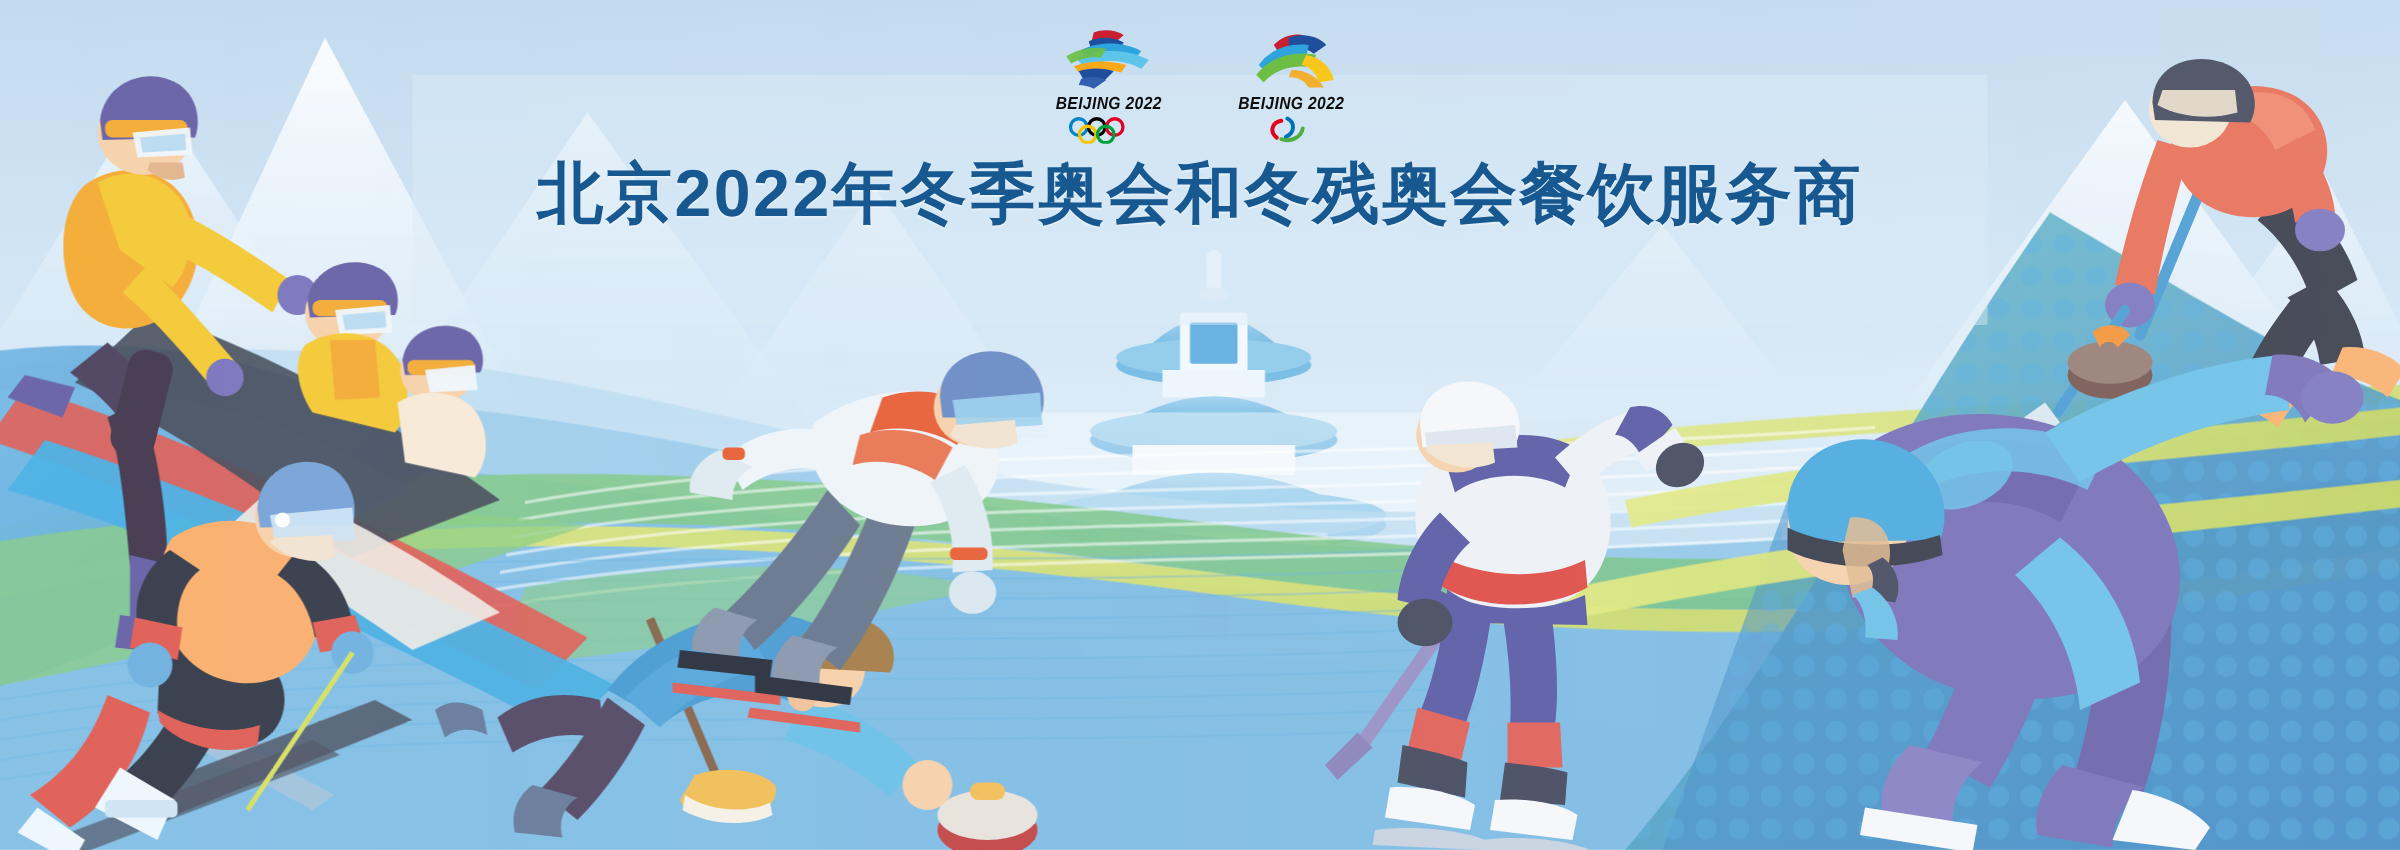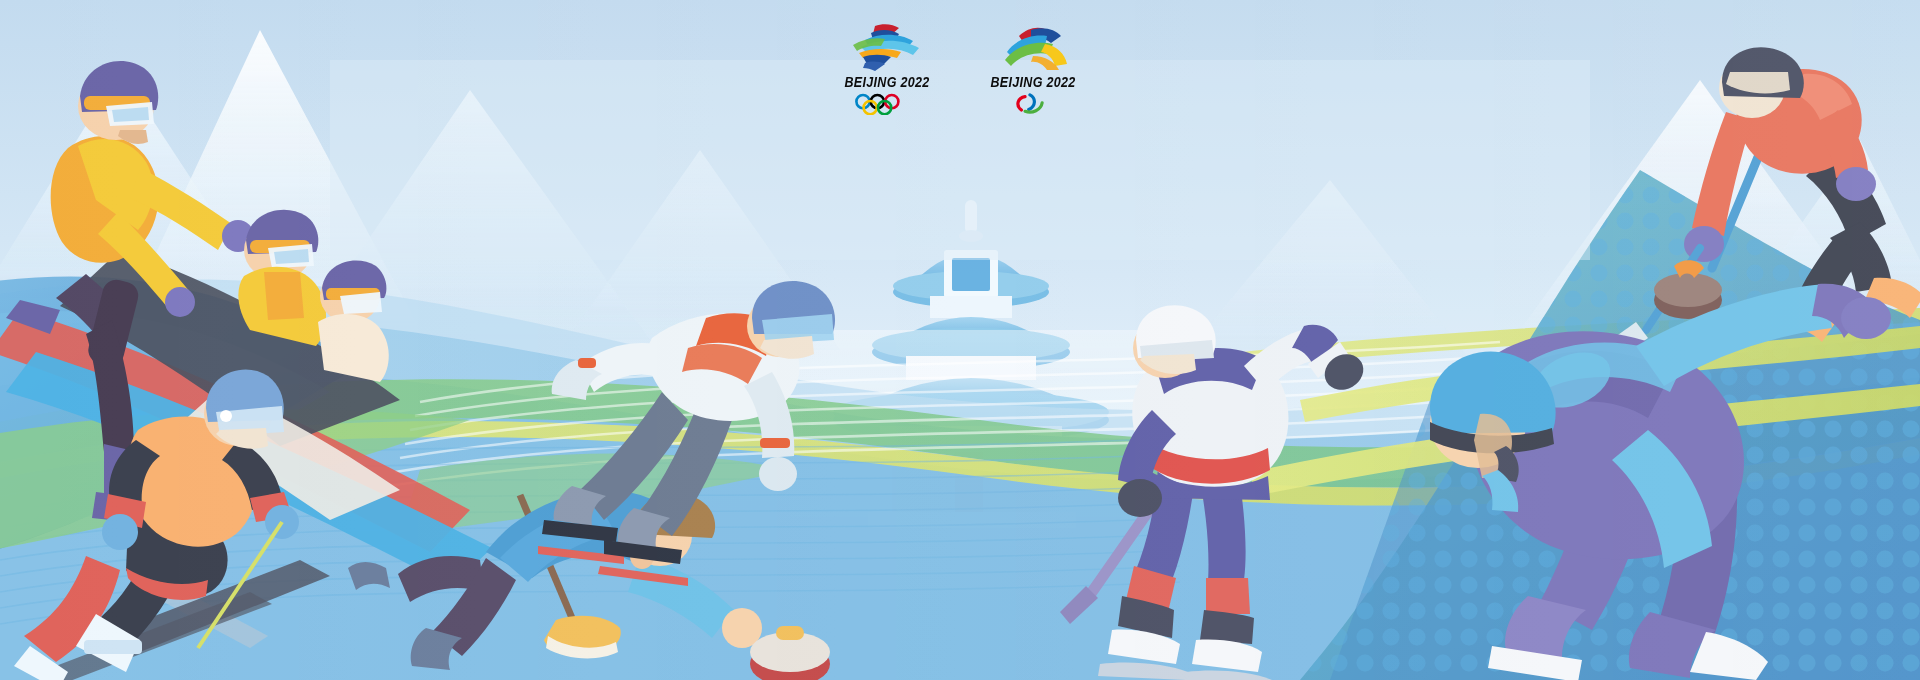--- a/index.html
+++ b/index.html
@@ -466,14 +466,15 @@
       <svg class="agitos" viewBox="0 0 70 36">
         <g fill="none" stroke-width="5.2" stroke-linecap="round">
           <path d="M22 6 C 10 8 6 20 16 28" stroke="#e3001b"></path>
           <path d="M30 3 C 40 8 40 22 28 27" stroke="#0072bc"></path>
           <path d="M22 30 C 34 34 48 28 50 16" stroke="#4caf3f"></path>
         </g>
       </svg>
     </div>
   </div>
 
+  <div id="headline" style="color: rgb(22, 88, 143);">北京2022年冬季奥会和冬残奥会餐饮服务商</div>
 
 </div>
 
 </body></html>

